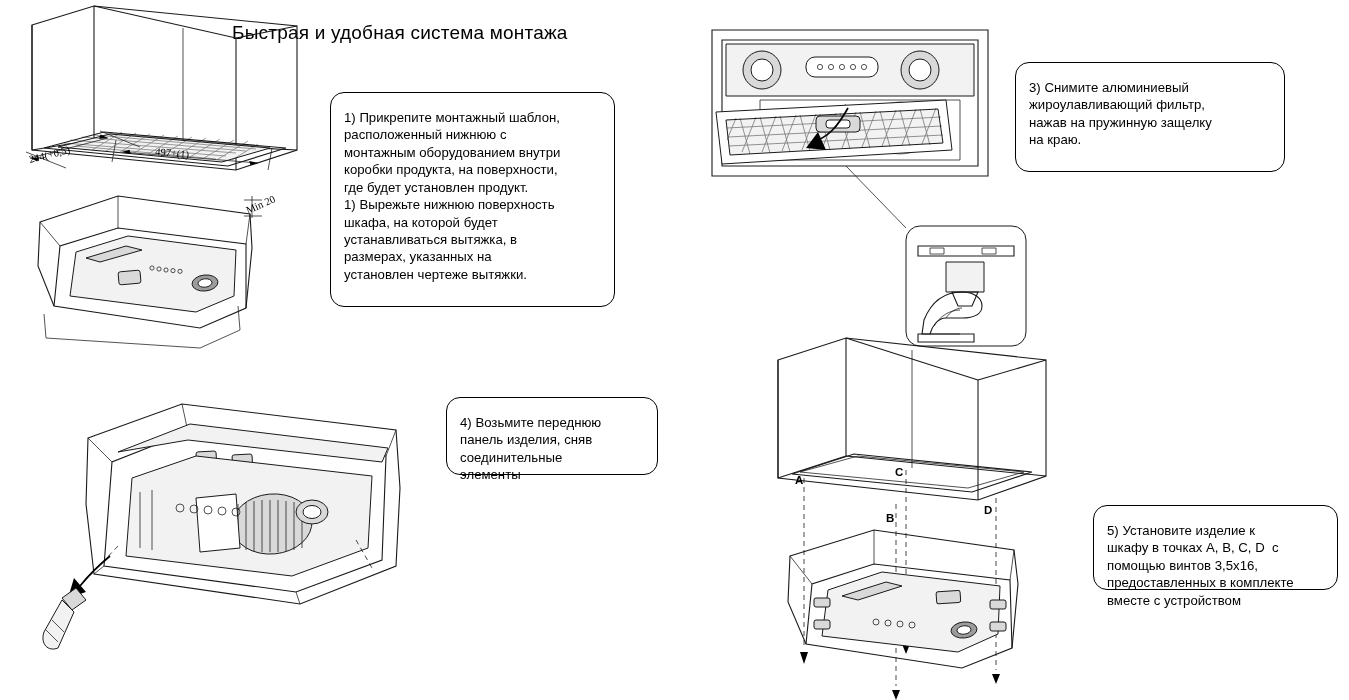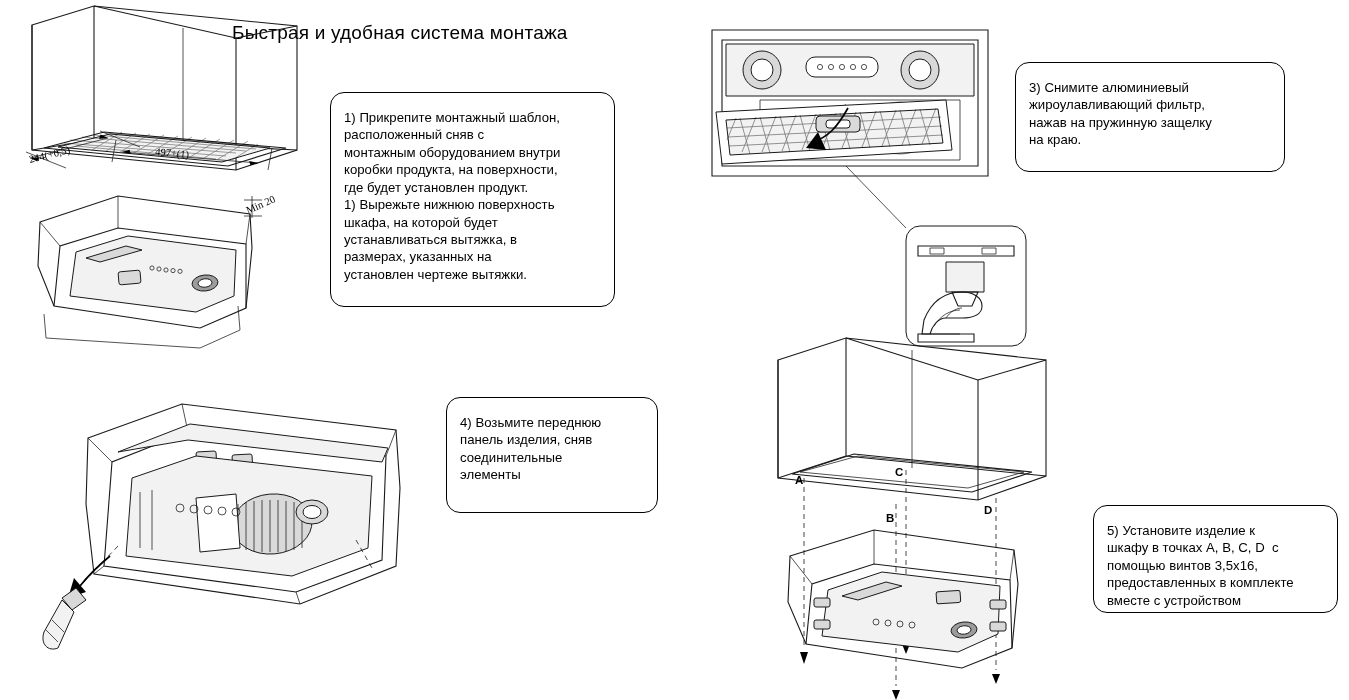--- a/index.html
+++ b/index.html
@@ -39,22 +39,22 @@
     background: #fff;
     font-size: 13.2px;
     line-height: 1.32;
     padding: 16px 12px 10px 13px;
   }
   .callout p { margin: 0; }
   .callout b { font-weight: normal; }
 
   #callout-1 { left: 310px; top: 92px;  width: 285px; height: 215px; margin-left: 20px; }
   #callout-3 { left: 1015px; top: 62px; width: 270px; height: 110px; }
-  #callout-4 { left: 446px; top: 397px; width: 212px; height: 116px; }
-  #callout-5 { left: 1093px; top: 505px; width: 245px; height: 108px; }
+  #callout-4 { left: 446px; top: 397px; width: 212px; height: 78px; }
+  #callout-5 { left: 1093px; top: 505px; width: 245px; height: 85px; }
 
   
   svg.draw {
     position: absolute;
     left: 0; top: 0;
     width: 1349px;
     height: 700px;
     overflow: visible;
   }
   svg.draw * { vector-effect: non-scaling-stroke; }
@@ -354,21 +354,21 @@
 
       <rect class="fill-md" x="814" y="598" width="16" height="9" rx="2"></rect>
       <rect class="fill-md" x="814" y="620" width="16" height="9" rx="2"></rect>
       <rect class="fill-md" x="990" y="600" width="16" height="9" rx="2"></rect>
       <rect class="fill-md" x="990" y="622" width="16" height="9" rx="2"></rect>
     </g>
   </svg>
 
   <div class="abs callout" id="callout-1">
     <p>1) Прикрепите монтажный шаблон,</p>
-    <p>расположенный сняв с</p>
+    <p>расположенный нижнюю с</p>
     <p>монтажным оборудованием внутри</p>
     <p>коробки продукта, на поверхности,</p>
     <p>где будет установлен продукт.</p>
     <p>1)  Вырежьте нижнюю поверхность</p>
     <p>шкафа, на которой будет</p>
     <p>устанавливаться вытяжка, в</p>
     <p>размерах, указанных на</p>
     <p>установлен чертеже вытяжки.</p>
   </div>
 

